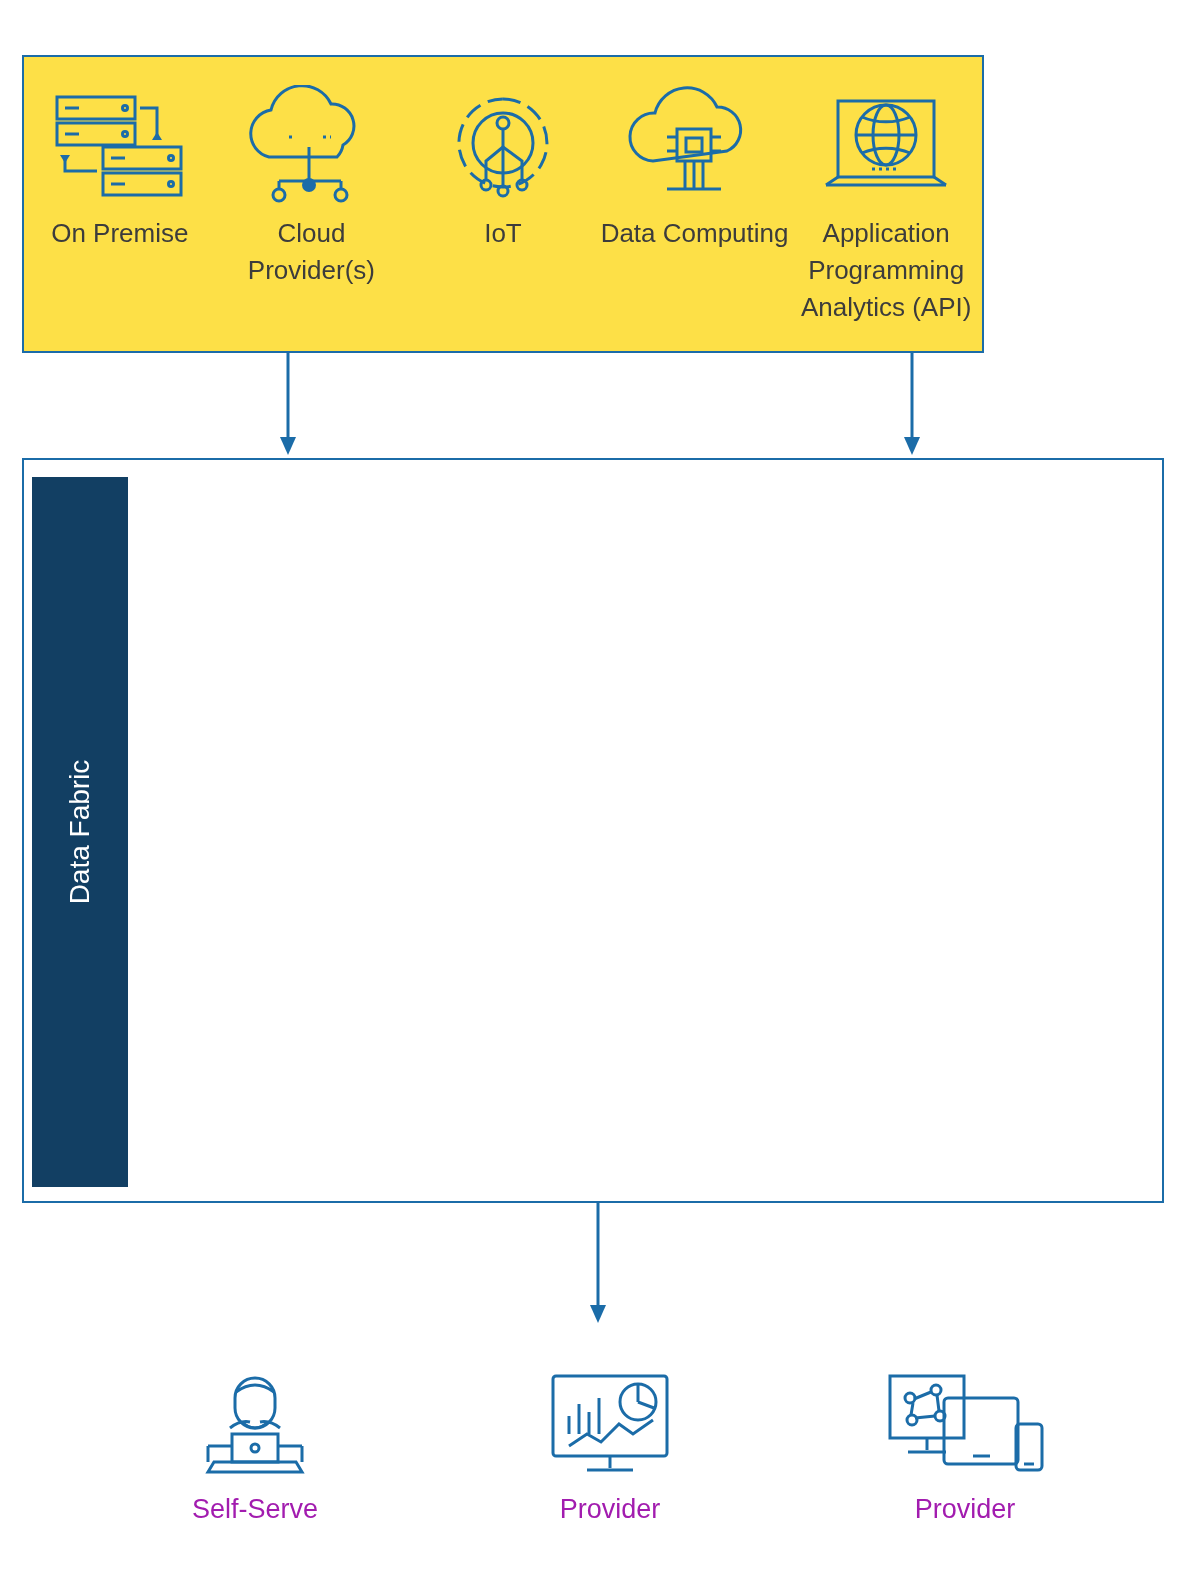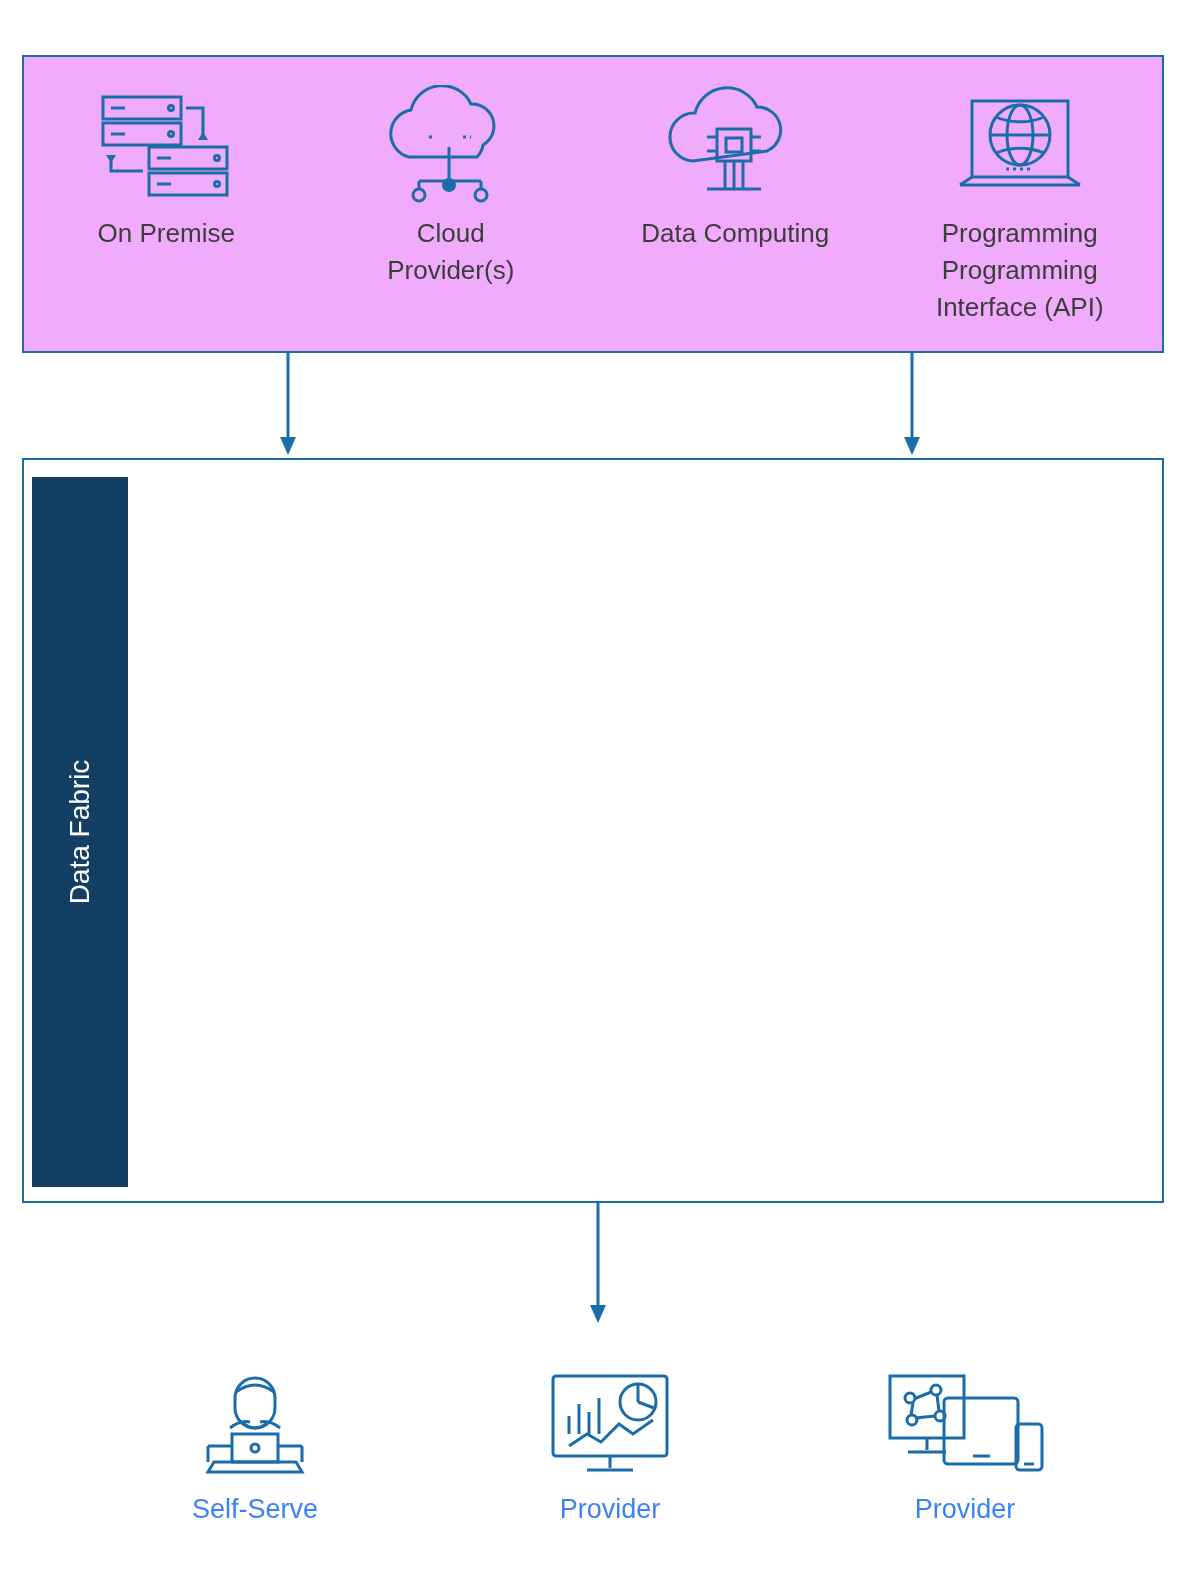--- a/index.html
+++ b/index.html
@@ -14,25 +14,25 @@
     font-family: "Liberation Sans", sans-serif;
     color: #3c3c3c;
     overflow: hidden;
   }
 
   
   .sources-box {
     position: absolute;
     left: 22px;
     top: 55px;
-    width: 1142px;
+    width: 962px;
     height: 298px;
     border: 2px solid #1b6ca8;
     box-sizing: border-box;
-    background: #f0abfc;
+    background: #fde047;
     padding-left: 48px;
   }
 
   .sources-row {
     position: absolute;
     left: 0;
     top: 28px;
     width: 100%;
     display: flex;
     justify-content: space-around;
@@ -119,21 +119,21 @@
     height: 112px;
     display: flex;
     align-items: flex-end;
     justify-content: center;
   }
 
   .consumer-label {
     margin-top: 14px;
     text-align: center;
     font-size: 27px;
-    color: #3b82f6;
+    color: #a21caf;
   }
 
   svg { display: block; }
 </style>
 </head>
 <body>
 
 <div class="sources-box">
   <div class="sources-row">
 
@@ -176,20 +176,38 @@
             <circle cx="110" cy="110" r="6"></circle>
             <line x1="58" y1="52" x2="64" y2="52" stroke-dasharray="3 4"></line>
             <line x1="92" y1="52" x2="100" y2="52" stroke-dasharray="3 4"></line>
           </g>
           <circle cx="78" cy="100" r="7" fill="#1b6ca8"></circle>
         </svg>
       </div>
       <div class="source-label">Cloud Provider(s)</div>
     </div>
 
+    <div class="source-item">
+      <div class="source-icon">
+        <svg width="130" height="120" viewBox="0 0 130 120">
+          <g fill="none" stroke="#1b6ca8" stroke-width="3">
+            <path d="M65 14 a44 44 0 1 1 -0.1 0" stroke-dasharray="18 8"></path>
+            <circle cx="65" cy="58" r="30" stroke-dasharray="0"></circle>
+            <line x1="65" y1="44" x2="65" y2="100"></line>
+            <path d="M65 62 L48 76 L48 94"></path>
+            <path d="M65 62 L84 76 L84 94"></path>
+            <circle cx="65" cy="38" r="6"></circle>
+            <circle cx="48" cy="100" r="5"></circle>
+            <circle cx="84" cy="100" r="5"></circle>
+            <circle cx="65" cy="106" r="5"></circle>
+          </g>
+        </svg>
+      </div>
+      <div class="source-label">IoT</div>
+    </div>
 
     <div class="source-item">
       <div class="source-icon">
         <svg width="160" height="120" viewBox="0 0 160 120">
           <g fill="none" stroke="#1b6ca8" stroke-width="3">
             <path d="M42 84 a24 24 0 0 1 2 -48 a33 33 0 0 1 62 -6 a23 23 0 0 1 10 44 z" transform="translate(-4,-8)"></path>
             <rect x="62" y="44" width="34" height="32"></rect>
             <rect x="71" y="53" width="16" height="14"></rect>
             <line x1="70" y1="76" x2="70" y2="104"></line>
             <line x1="79" y1="76" x2="79" y2="104"></line>
@@ -214,21 +232,21 @@
             <path d="M32 92 L20 100 M128 92 L140 100"></path>
             <circle cx="80" cy="50" r="30"></circle>
             <ellipse cx="80" cy="50" rx="13" ry="30"></ellipse>
             <line x1="50" y1="50" x2="110" y2="50"></line>
             <path d="M56 32 a44 30 0 0 0 48 0"></path>
             <path d="M56 68 a44 30 0 0 1 48 0"></path>
             <line x1="66" y1="84" x2="94" y2="84" stroke-dasharray="3 4"></line>
           </g>
         </svg>
       </div>
-      <div class="source-label">Programming Programming Interface (API)</div>
+      <div class="source-label">Application Programming Analytics (API)</div>
     </div>
 
   </div>
 </div>
 
 <div class="arrow" style="left:258px; top:353px;">
   <svg width="60" height="106" viewBox="0 0 60 106">
     <line x1="30" y1="0" x2="30" y2="88" stroke="#1b6ca8" stroke-width="3"></line>
     <path d="M30 102 L22 84 L38 84 Z" fill="#1b6ca8"></path>
   </svg>

